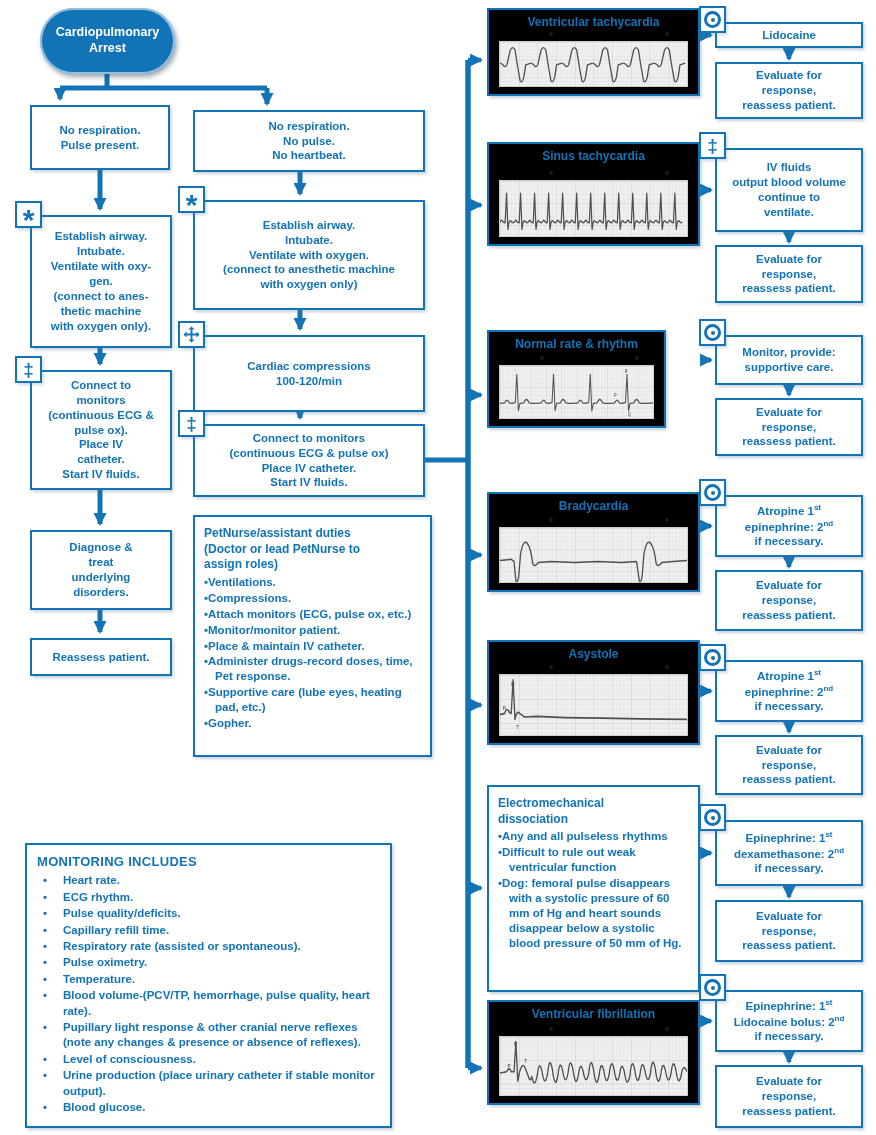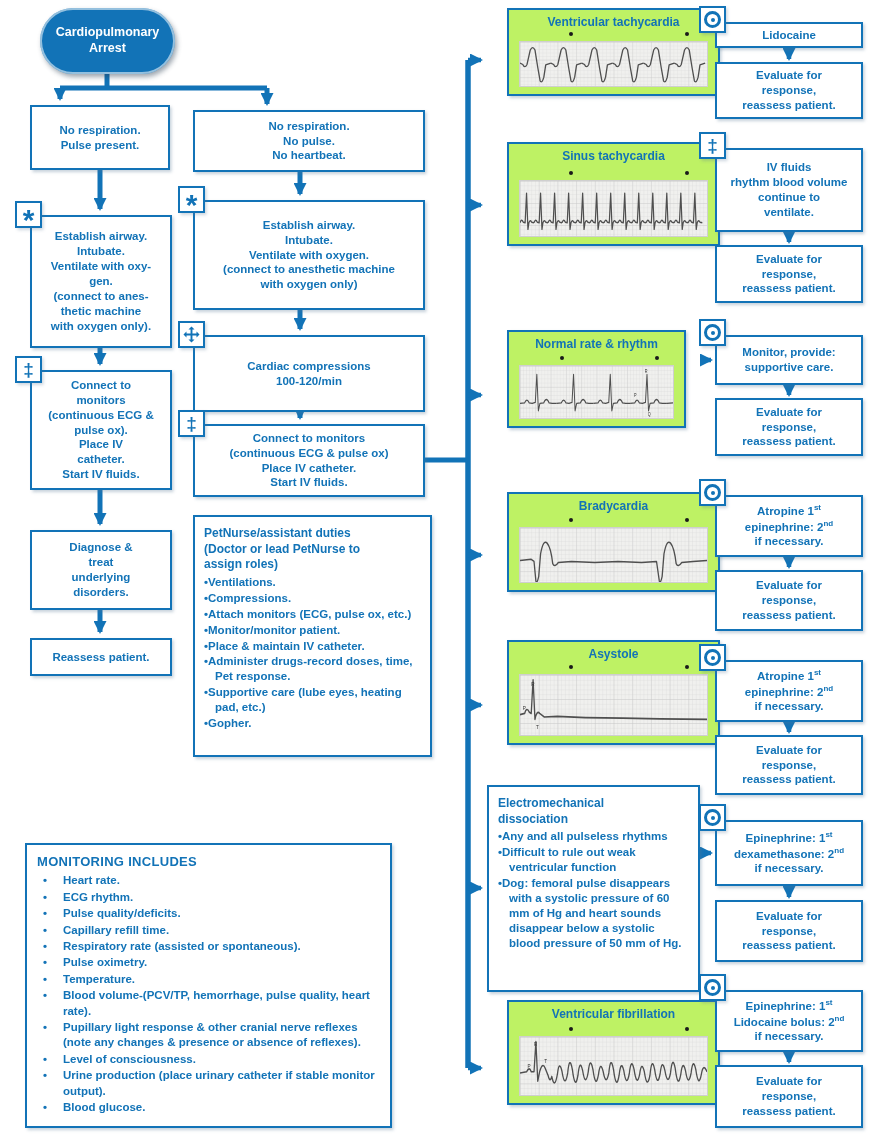--- a/index.html
+++ b/index.html
@@ -15,21 +15,21 @@
        text-align:center;font-weight:bold;font-size:11.5px;line-height:1.3;white-space:pre-line;padding:3px 4px;
        box-shadow:1.5px 2px 3px rgba(90,120,150,.35);}
   .marker{width:27px;height:27px;background:#fff;border:2.5px solid var(--blue);display:flex;align-items:center;
           justify-content:center;font-weight:bold;color:var(--blue);z-index:3;
           box-shadow:1.5px 2px 3px rgba(90,120,150,.3);}
   .marker.ast{font-size:30px;line-height:1;padding-top:11px;}
   .marker.dag{font-size:19px;}
   .ring{width:11px;height:11px;border:3.2px solid var(--blue);border-radius:50%;position:relative;display:block;}
   .ring::after{content:"";position:absolute;left:50%;top:50%;width:4px;height:4px;margin:-2px 0 0 -2px;
                background:var(--blue);border-radius:50%;}
-  .ecgbox{background:#bef264;border:2px solid var(--blue);box-shadow:1.5px 2px 3px rgba(90,120,150,.35);margin-left:20px;}
+  .ecgbox{background:#000000;border:2px solid var(--blue);box-shadow:1.5px 2px 3px rgba(90,120,150,.35);}
   .ecgtitle{text-align:center;font-weight:bold;font-size:12px;padding-top:5px;}
   .strip{position:absolute;left:10px;right:10px;bottom:7px;border:1px solid #cfcfcf;background:#f0f0ee;}
   .strip svg{display:block;width:100%;height:100%;}
   .dot{position:absolute;top:-10px;width:4px;height:4px;border-radius:50%;background:#1a1a1a;}
   .d1{left:26%;} .d2{left:88%;}
   .treat{background:#fff;border:2px solid var(--blue);display:flex;flex-direction:column;align-items:center;
          justify-content:center;text-align:center;font-weight:bold;font-size:11.5px;line-height:1.3;
          box-shadow:1.5px 2px 3px rgba(90,120,150,.35);}
   .treat sup{font-size:8px;}
   .bigbox{background:#fff;border:2px solid var(--blue);padding:9px 9px;font-size:11.5px;line-height:1.3;
@@ -247,21 +247,21 @@
           <use href="#stc" x="135"></use>
           <use href="#stc" x="150"></use>
           <use href="#stc" x="165"></use>
           <use href="#stc" x="180"></use>
       </svg>
     </div>
   </div>
   <div class="node marker dag" style="left:699px;top:132px">‡</div>
   <div class="node treat" style="left:715px;top:148px;width:148px;height:84px">
       <div>IV fluids</div>
-      <div>rhythm blood volume</div>
+      <div>output blood volume</div>
       <div>continue to</div>
       <div>ventilate.</div>
     </div>
   <div class="node box" style="left:715px;top:245px;width:148px;height:58px">Evaluate for
 response,
 reassess patient.</div>
 
   <div class="node ecgbox" style="left:487px;top:330px;width:179px;height:98px">
     <div class="ecgtitle">Normal rate &amp; rhythm</div>
     <div class="strip" style="height:52px">

